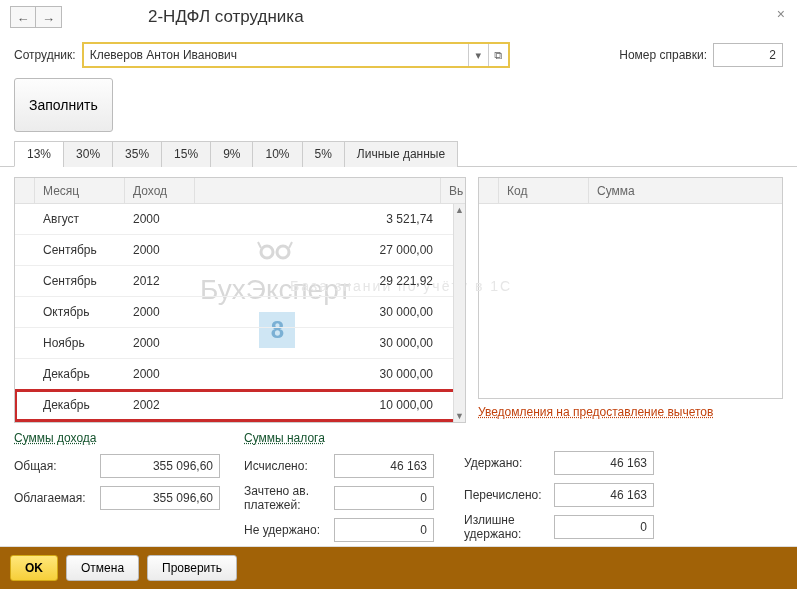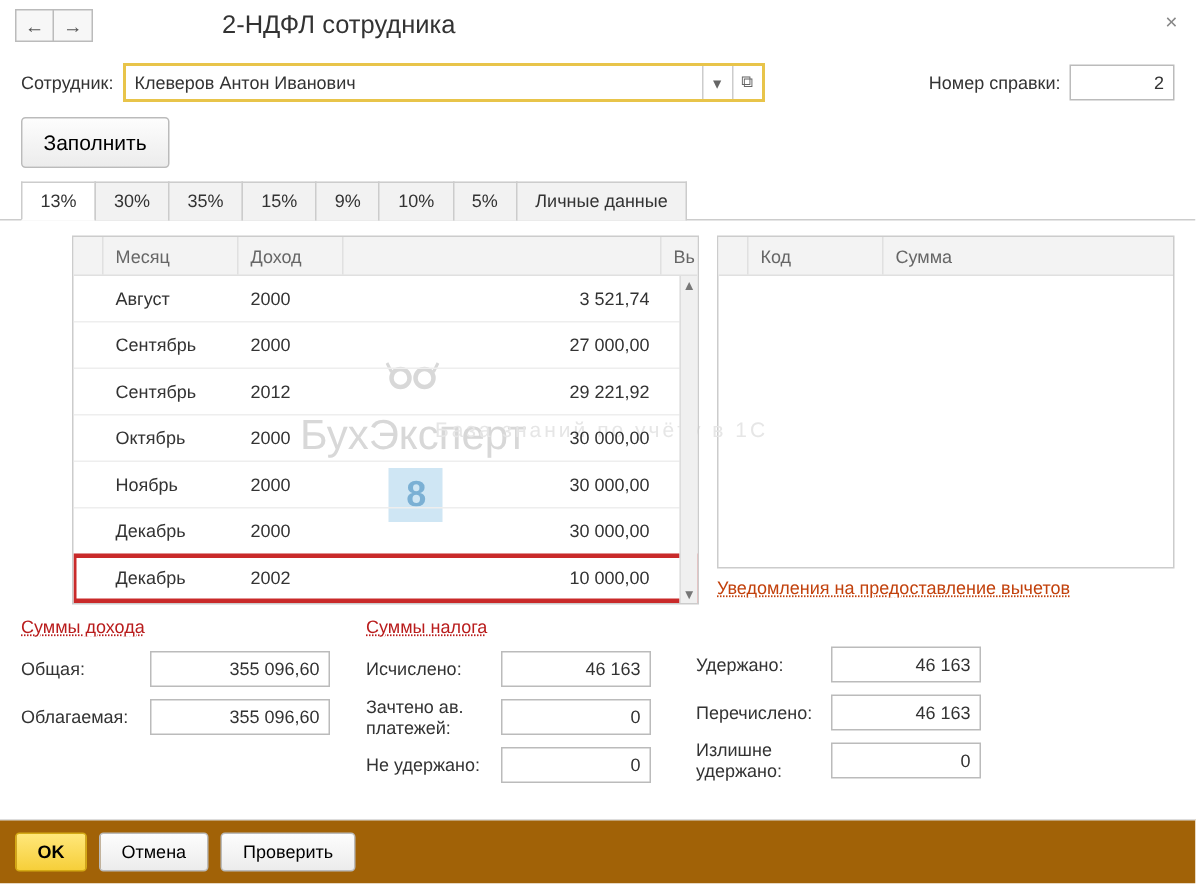--- a/index.html
+++ b/index.html
@@ -86,21 +86,21 @@
     text-align: right;
     padding: 0 6px;
     display: flex;
     align-items: center;
     justify-content: flex-end;
   }
   .fill-row { padding: 2px 14px 8px 14px; }
   .fill-btn {
     border: 1px solid #bbb;
     background: linear-gradient(#fdfdfd,#ececec);
-    padding: 8px 14px;
+    padding: 18px 14px;
     font-size: 14px;
     cursor: pointer;
     border-radius: 3px;
   }
   .tabs {
     display: flex;
     padding: 0 14px;
     border-bottom: 1px solid #ccc;
   }
   .tab {
@@ -115,21 +115,21 @@
   }
   .tab.active {
     background: #fff;
     border-bottom: 1px solid #fff;
   }
   .content {
     display: flex;
     padding: 10px 14px 0 14px;
     gap: 12px;
   }
-  .left-panel { flex: 1; position: relative; margin-left: 34px;}
+  .left-panel { flex: 1; position: relative;}
   .right-panel { width: 305px; }
   .grid {
     border: 1px solid #ccc;
     height: 246px;
     display: flex;
     flex-direction: column;
     overflow: hidden;
     position: relative;
   }
   .grid-head {
@@ -194,21 +194,21 @@
   .g2b { width:90px; padding:0 8px; color:#666; border-right:1px solid #e0e0e0; height:100%; display:flex;align-items:center;}
   .g2c { flex:1; padding:0 8px; color:#666; height:100%; display:flex;align-items:center;}
   .link-row { padding: 6px 0 0 0; }
   .link-row a { color: #c2410c; text-decoration: underline dotted; cursor: pointer; }
   .totals {
     display: flex;
     padding: 8px 14px 0 14px;
     gap: 10px;
   }
   .tot-col { display: flex; flex-direction: column; gap: 6px; }
-  .tot-title { color: #b91c1c; text-decoration: underline dotted; margin-bottom: 2px; cursor:pointer;}
+  .tot-title { color: #14532d; text-decoration: underline dotted; margin-bottom: 2px; cursor:pointer;}
   .tot-row { display: flex; align-items: center; gap: 6px; height: 26px; }
   .tot-lbl { width: 80px; }
   .tot-lbl-wide { width: 84px; }
   .tot-input {
     border: 1px solid #bbb;
     height: 24px;
     width: 120px;
     text-align: right;
     padding: 0 6px;
     display: flex;

